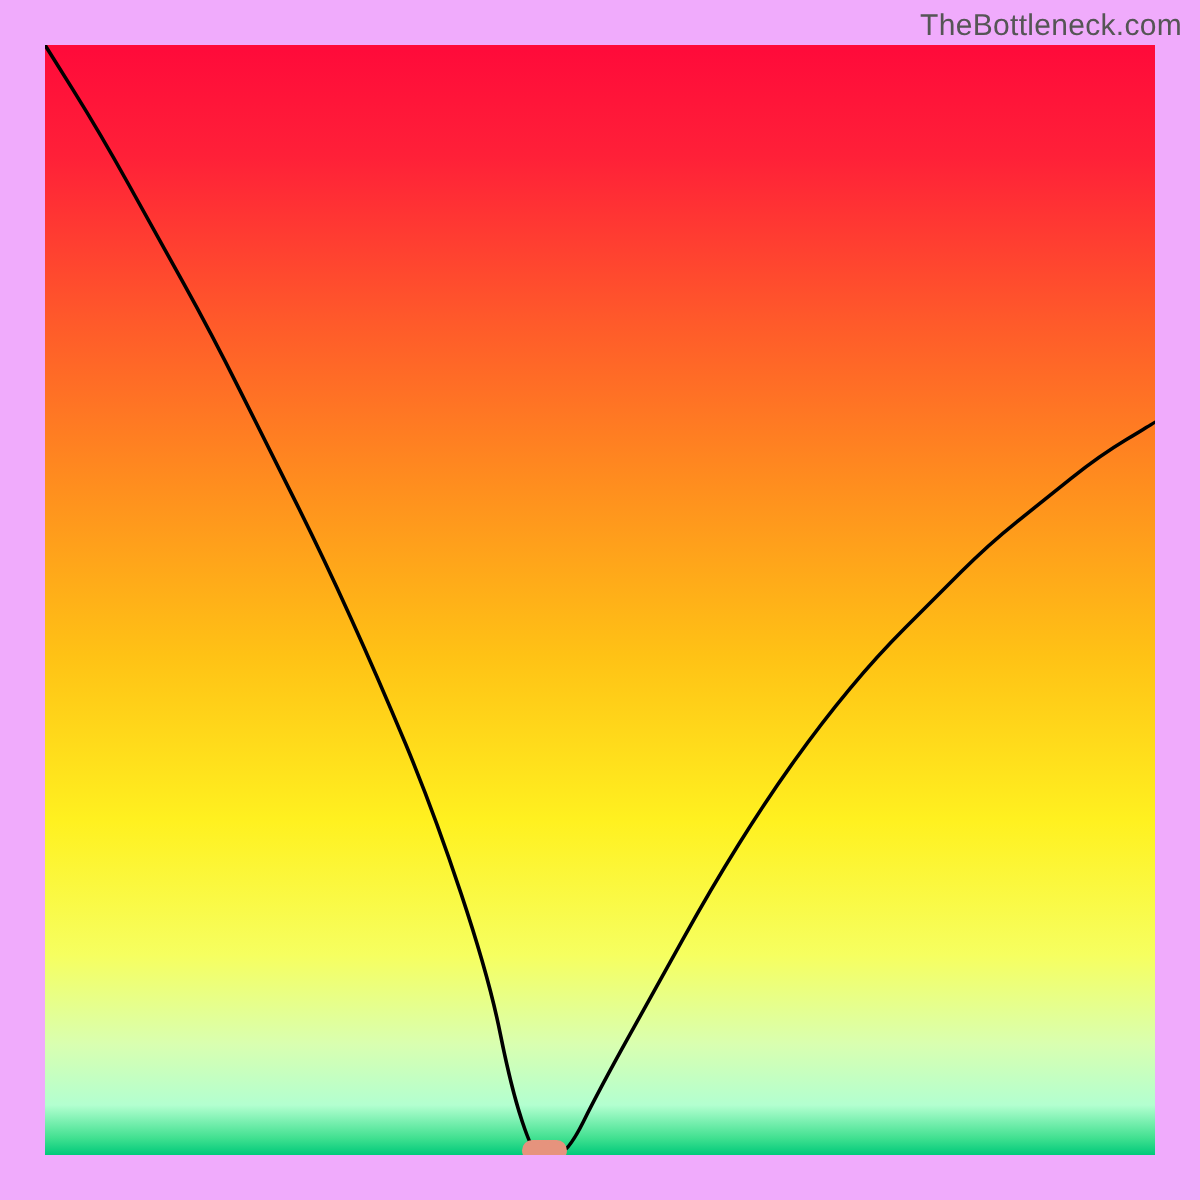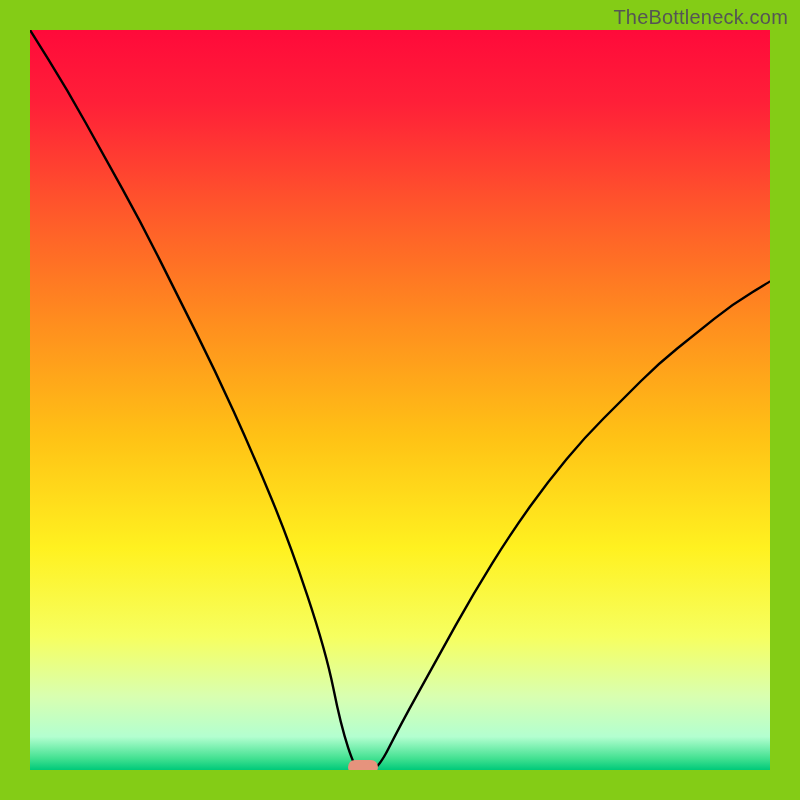--- a/index.html
+++ b/index.html
@@ -8,21 +8,21 @@
     width: 800px;
     height: 800px;
     background: #000;
     overflow: hidden;
     font-family: Arial, Helvetica, sans-serif;
   }
   .frame {
     position: relative;
     width: 800px;
     height: 800px;
-    background: #84cc16;
+    background: #f0abfc;
   }
   .plot-area {
     position: absolute;
     left: 30px;
     top: 30px;
     width: 740px;
     height: 740px;
   }
   .watermark {
     position: absolute;

